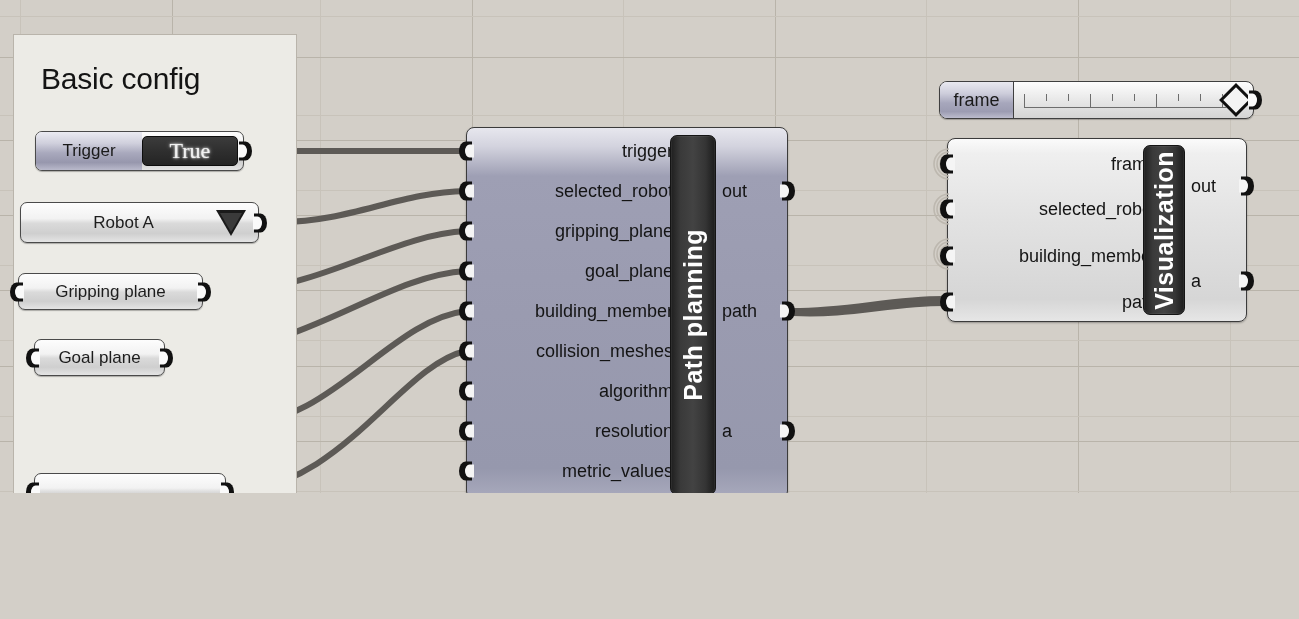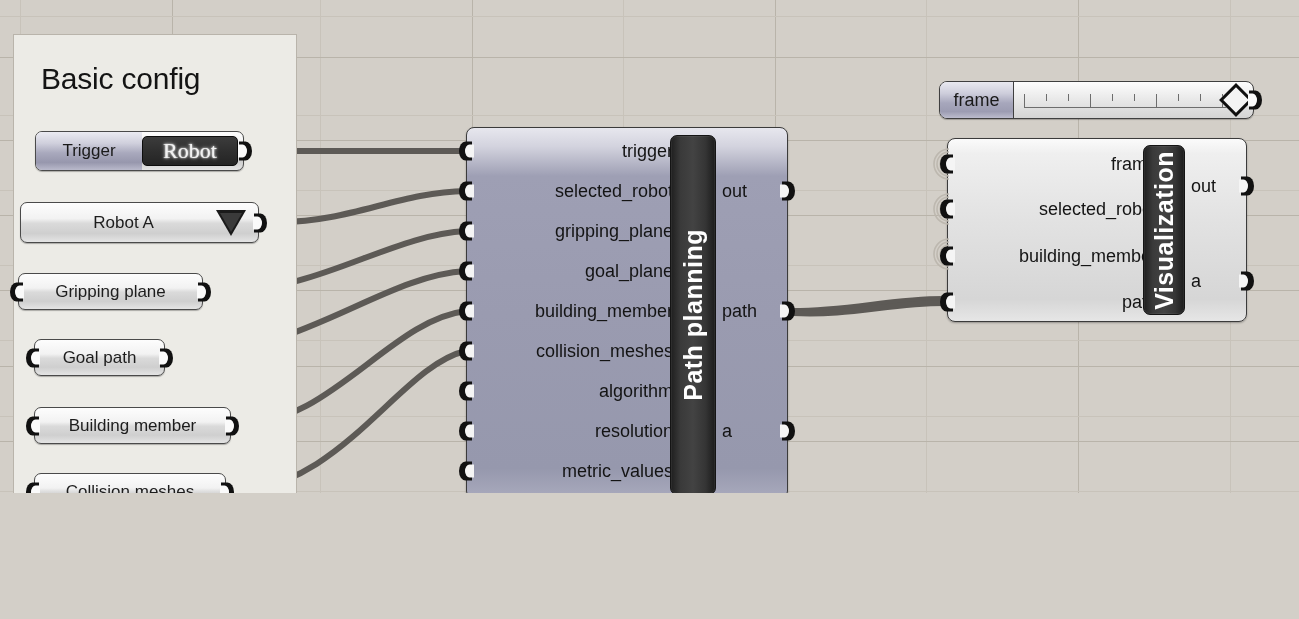--- a/index.html
+++ b/index.html
@@ -236,51 +236,45 @@
       <path d="M793,311 C850,311 890,299 944,299"></path>
       <path d="M793,313 C850,316 890,303 944,303"></path>
     </g>
   </svg>
 
   <div class="group-panel"></div>
   <div class="group-title">Basic config</div>
 
   <div class="capsule toggle" style="left:35px;top:131px;width:209px;height:40px;">
     <div class="tg-name">Trigger</div>
-    <div class="tg-val">Robot</div>
+    <div class="tg-val">True</div>
     <div class="nub out"></div>
   </div>
 
   <div class="capsule dropdown" style="left:20px;top:202px;width:239px;height:41px;">
     <div class="cap-label">Robot A</div>
     <div class="tri"></div>
     <div class="nub out"></div>
   </div>
 
   <div class="capsule" style="left:18px;top:273px;width:185px;height:37px;">
     <div class="nub in"></div>
     <div class="cap-label">Gripping plane</div>
     <div class="nub out"></div>
   </div>
 
   <div class="capsule" style="left:34px;top:339px;width:131px;height:37px;">
     <div class="nub in"></div>
-    <div class="cap-label">Goal path</div>
+    <div class="cap-label">Goal plane</div>
     <div class="nub out"></div>
   </div>
 
-  <div class="capsule" style="left:34px;top:407px;width:197px;height:37px;">
-    <div class="nub in"></div>
-    <div class="cap-label">Building member</div>
-    <div class="nub out"></div>
-  </div>
 
   <div class="capsule" style="left:34px;top:473px;width:192px;height:37px;">
     <div class="nub in"></div>
-    <div class="cap-label">Collision meshes</div>
     <div class="nub out"></div>
   </div>
 
   <div class="slider" style="left:939px;top:81px;width:315px;height:38px;">
     <div class="sl-name">frame</div>
     <div class="sl-track">
       <div class="tick baseline"></div>
       <div class="tick major" style="left:10px"></div>
       <div class="tick minor" style="left:32px"></div>
       <div class="tick minor" style="left:54px"></div>

